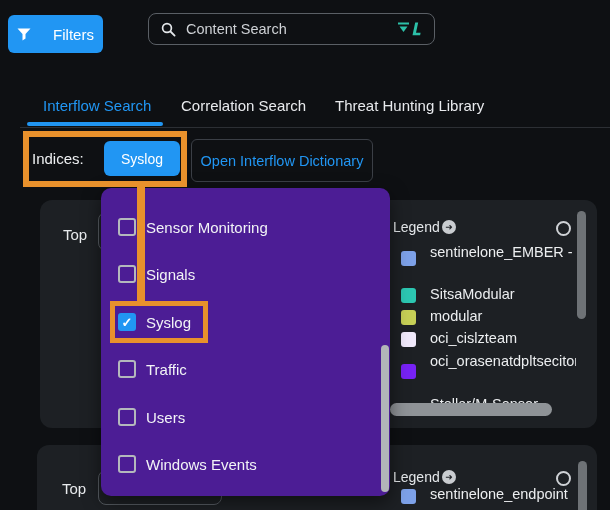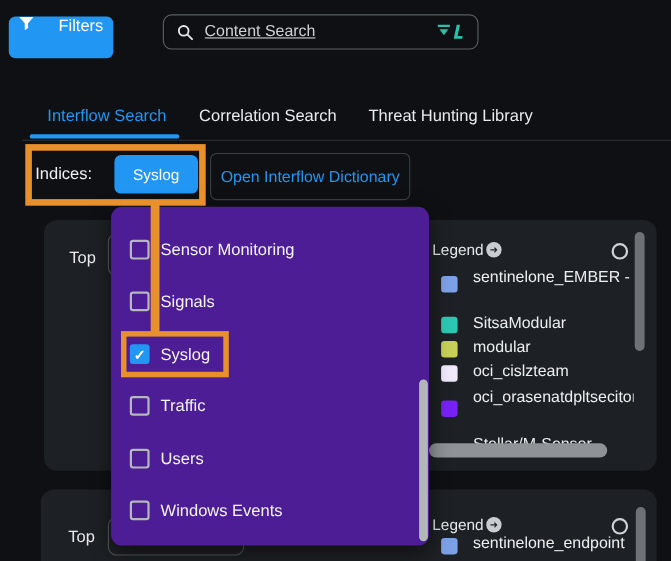--- a/index.html
+++ b/index.html
@@ -2,25 +2,25 @@
 <html><head>
 <meta charset="utf-8">
 <style>
   html,body{margin:0;padding:0;background:#060708;}
   .stage{position:relative;width:610px;height:510px;background:#0e1013;overflow:hidden;
          font-family:"Liberation Sans",sans-serif;color:#e8eaed;}
   .abs{position:absolute;}
 
   
   .filters-btn{left:8px;top:15px;width:95px;height:38px;background:#2196f3;border-radius:6px;
-    display:flex;justify-content:center;gap:22px;color:#fff;font-size:15px;cursor:pointer;z-index:2;}
+    display:flex;align-items:center;justify-content:center;gap:22px;color:#fff;font-size:15px;cursor:pointer;z-index:2;}
   .search-box{left:148px;top:13px;width:287px;height:32px;border:1.5px solid #5a5f65;border-radius:8px;
     display:flex;align-items:center;padding:0 12px;box-sizing:border-box;z-index:2;}
   .search-box input{flex:1;background:transparent;border:none;outline:none;color:#ced1d5;
-    font-size:14.5px;font-family:"Liberation Sans",sans-serif;margin-left:8px;text-decoration:underline;}
+    font-size:14.5px;font-family:"Liberation Sans",sans-serif;margin-left:8px;}
   .search-box input::placeholder{color:#ced1d5;opacity:1;}
 
   
   .tab{top:97px;font-size:15px;color:#e8eaed;cursor:pointer;z-index:2;text-align:center;}
   .tab.active{color:#2196f3;}
   .tab-underline{left:27px;top:122px;width:136px;height:4px;border-radius:2px;background:#2196f3;z-index:2;}
   .tab-divider{left:20px;top:127px;width:590px;height:1px;background:#2c2f34;z-index:1;}
 
   
   .indices-label{left:32px;top:150px;font-size:15px;color:#eef0f2;z-index:2;}

